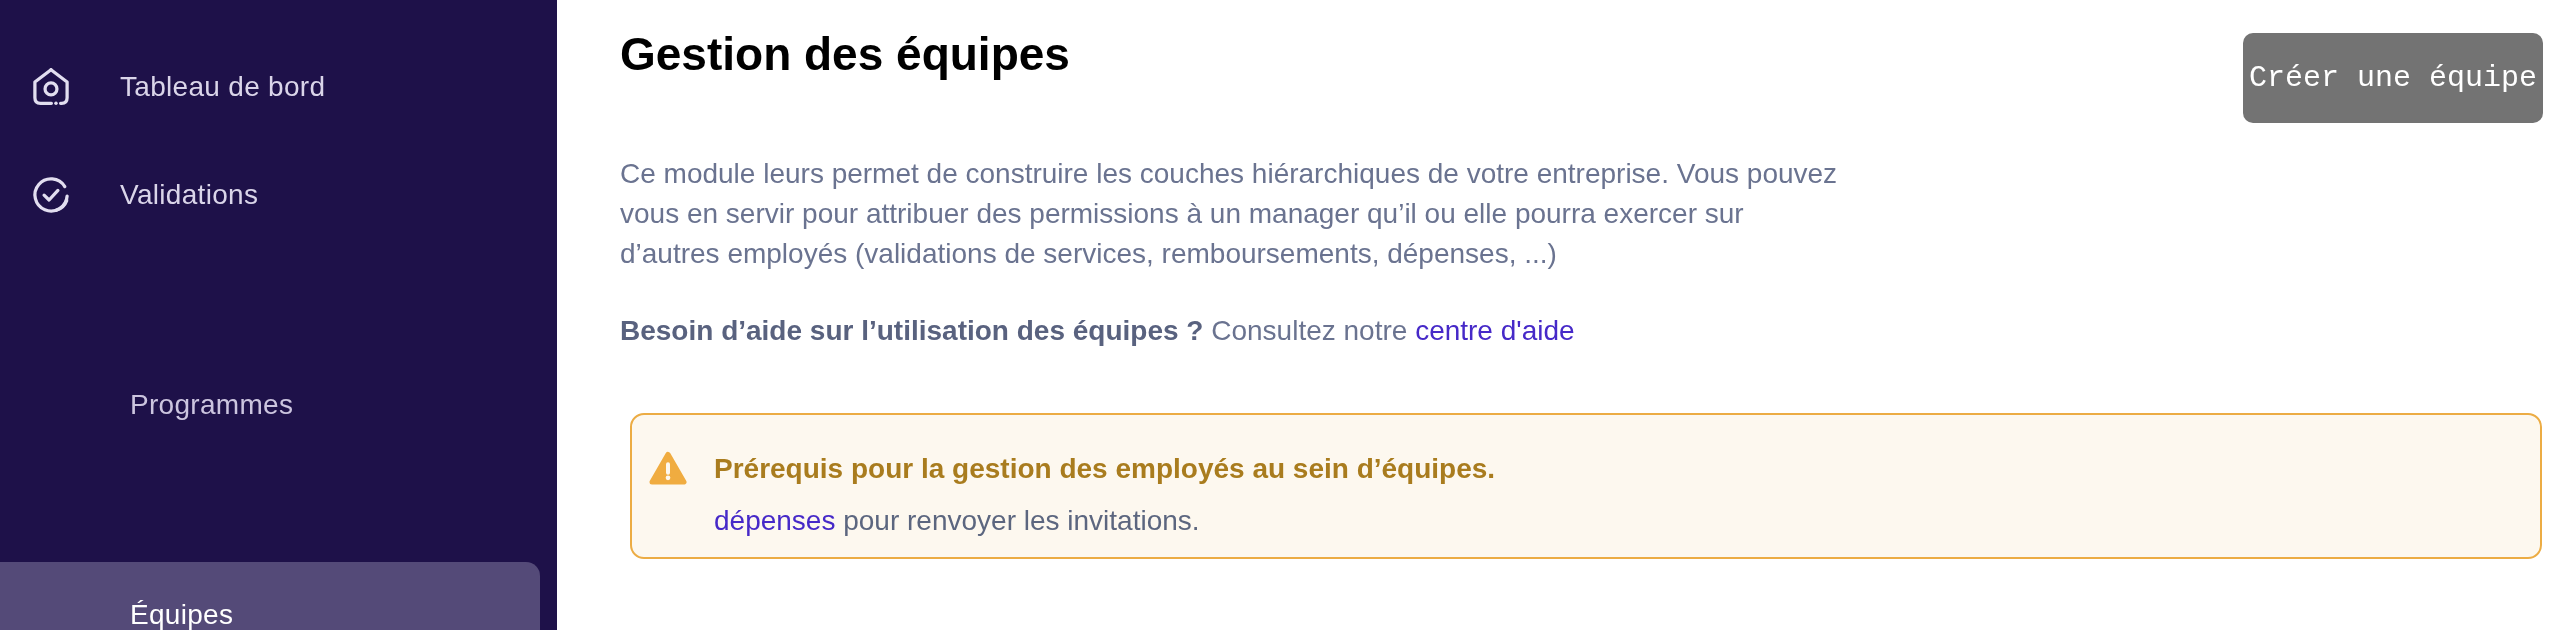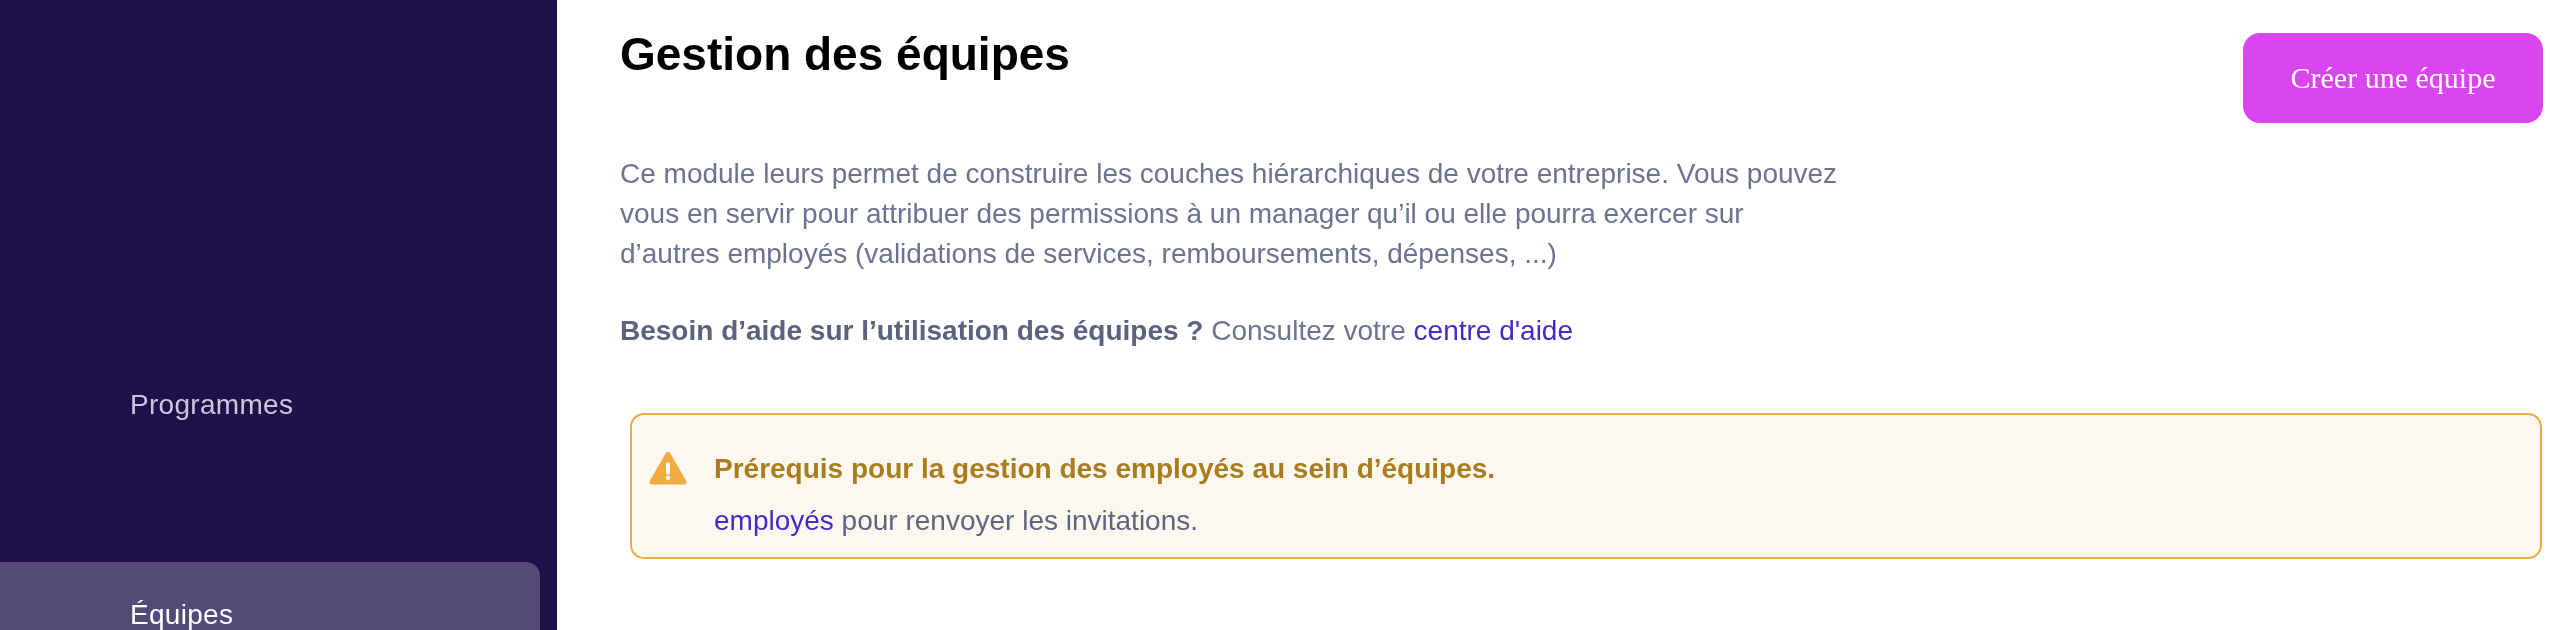--- a/index.html
+++ b/index.html
@@ -52,25 +52,25 @@
   
   .page-title {
     position: absolute; left: 620px; top: 22px;
     font-size: 46px; line-height: 64px;
     font-weight: 700;
     color: #000000;
   }
   .create-btn {
     position: absolute; left: 2243px; top: 33px;
     width: 300px; height: 90px;
-    background: #d946ef;
-    border: none; border-radius: 17px;
+    background: #737373;
+    border: none; border-radius: 10px;
     color: #ffffff;
     font-size: 30px;
-    font-family: Liberation Serif, serif;
+    font-family: Liberation Mono, monospace;
     display: flex; align-items: center; justify-content: center;
     cursor: pointer;
   }
   .description {
     position: absolute; left: 620px; top: 154px;
     font-size: 28px; line-height: 40px;
     color: #6A7390;
   }
   .description div { white-space: nowrap; }
   .help-line {
@@ -108,21 +108,42 @@
     font-size: 28px; line-height: 40px;
     color: #5C667F;
   }
   .alert-body div { white-space: nowrap; }
 </style>
 </head>
 <body>
 
 <aside class="sidebar">
 
+  <div class="nav-item" style="top:35px">
+    <span class="nav-icon">
+      <svg width="46" height="46" viewBox="0 0 24 24" fill="none" stroke="#E2DEF0" stroke-width="1.7" stroke-linecap="round" stroke-linejoin="round">
+        <path d="M12 3 L3.6 9.4 V17.6 Q3.6 20.5 6.5 20.5 H12.2"></path>
+        <path d="M12 3 L20.4 9.4 V17.6 Q20.4 20.5 17.5 20.5 H17"></path>
+        <circle cx="12" cy="13" r="3.1"></circle>
+        <circle cx="14.6" cy="20.5" r="0.9" fill="#E2DEF0" stroke="none"></circle>
+      </svg>
+    </span>
+    <span class="nav-label">Tableau de bord</span>
+  </div>
 
+  <div class="nav-item" style="top:143px">
+    <span class="nav-icon">
+      <svg width="46" height="46" viewBox="0 0 24 24" fill="none" stroke="#E2DEF0" stroke-width="1.7" stroke-linecap="round" stroke-linejoin="round">
+        <path d="M19.2 7.6 A8.4 8.4 0 1 0 20.4 12.6"></path>
+        <path d="M20.2 14.9 A8.4 8.4 0 0 1 14.6 20"></path>
+        <polyline points="8.4,12.1 11,14.6 15.6,9.6"></polyline>
+      </svg>
+    </span>
+    <span class="nav-label">Validations</span>
+  </div>
 
 
   <div class="sub-item" style="top:353px">
     <span class="sub-label">Programmes</span>
   </div>
 
 
   <div class="sub-item active" style="top:562px">
     <span class="sub-label">Équipes</span>
   </div>
@@ -135,32 +156,32 @@
 
   <button class="create-btn">Créer une équipe</button>
 
   <div class="description">
     <div>Ce module leurs permet de construire les couches hiérarchiques de votre entreprise. Vous pouvez</div>
     <div>vous en servir pour attribuer des permissions à un manager qu’il ou elle pourra exercer sur</div>
     <div>d’autres employés (validations de services, remboursements, dépenses, ...)</div>
   </div>
 
   <div class="help-line">
-    <span class="bold">Besoin d’aide sur l’utilisation des équipes ?</span><span> Consultez votre </span><a class="link">centre d'aide</a>
+    <span class="bold">Besoin d’aide sur l’utilisation des équipes ?</span><span> Consultez notre </span><a class="link">centre d'aide</a>
   </div>
 
   <section class="alert">
     <span class="warn-icon">
       <svg width="40" height="40" viewBox="0 0 24 24">
         <path d="M12 3.2 L21.6 19.8 H2.4 Z" fill="#F0AC40" stroke="#F0AC40" stroke-width="3" stroke-linejoin="round"></path>
         <line x1="12" y1="9.2" x2="12" y2="14.2" stroke="#FDF8EF" stroke-width="2.4" stroke-linecap="round"></line>
         <circle cx="12" cy="17.3" r="1.4" fill="#FDF8EF"></circle>
       </svg>
     </span>
     <div class="alert-content">
       <div class="alert-title">Prérequis pour la gestion des employés au sein d’équipes.</div>
       <div class="alert-body">
-        <div><a class="link">employés</a><span> pour renvoyer les invitations.</span></div>
+        <div><a class="link">dépenses</a><span> pour renvoyer les invitations.</span></div>
       </div>
     </div>
   </section>
 
 </main>
 
 </body></html>

